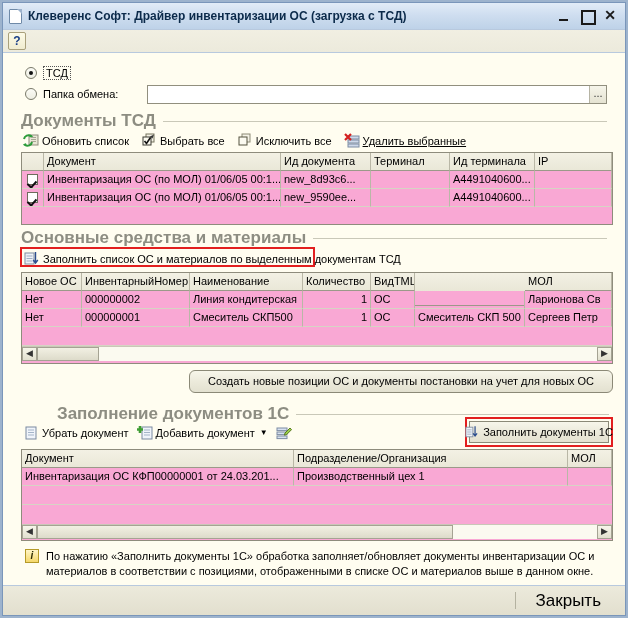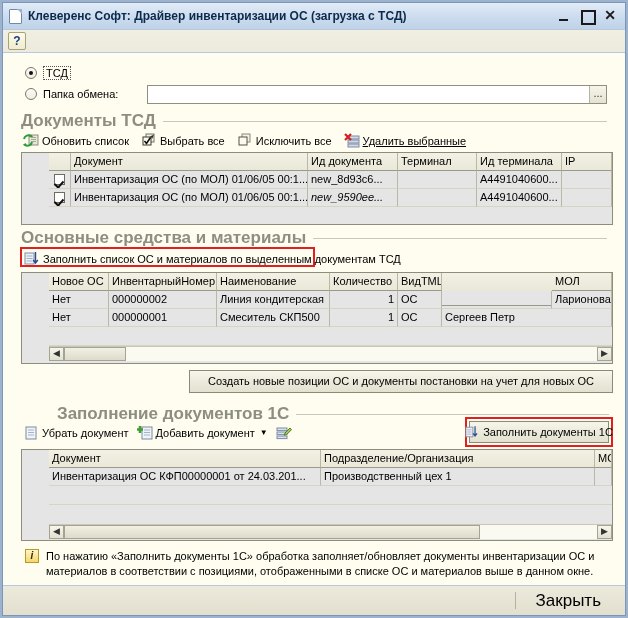--- a/index.html
+++ b/index.html
@@ -147,25 +147,24 @@
   .toolbar { display: flex; align-items: center; }
   .tb-item {
     display: flex; align-items: center;
     margin-right: 12px; white-space: nowrap; cursor: default;
   }
   .tb-item .ico { width: 16px; height: 15px; margin-right: 3px; position: relative; flex: 0 0 auto; }
 
   
   .grid {
     border: 1px solid #8e8c7c;
-    background: #e5e5e5;
+    background: #f9a8d4;
     font-size: 11px;
     position: absolute;
     overflow: hidden;
-    padding-left: 27px;
   }
   .grow { display: flex; height: 18px; }
   .grow.head {
     background: linear-gradient(to bottom,#f3f1e4,#e9e7d7);
     font-weight: normal;
   }
   .gcell {
     border-right: 1px solid #b9b7a6;
     padding: 0 3px;
     line-height: 17px;
@@ -360,21 +359,21 @@
         <div class="gcell" style="width:90px;">new_8d93c6...</div>
         <div class="gcell" style="width:79px;"></div>
         <div class="gcell" style="width:85px;">A4491040600...</div>
         <div class="gcell gfill"></div>
       </div>
       <div class="grow body">
         <div class="gcell chk" style="width:22px;">
           <span class="cbox on"></span>
         </div>
         <div class="gcell" style="width:237px;">Инвентаризация ОС (по МОЛ) 01/06/05 00:1...</div>
-        <div class="gcell" style="width:90px;font-style:italic;">new_9590ee...</div>
+        <div class="gcell" style="width:90px;">new_9590ee...</div>
         <div class="gcell" style="width:79px;"></div>
         <div class="gcell" style="width:85px;">A4491040600...</div>
         <div class="gcell gfill"></div>
       </div>
       <div class="grow body">
         <div class="gcell gfill" style="border-right:0;"></div>
       </div>
     </div>
 
     <div class="group-head" style="position:absolute; left:18px; top:175px; right:18px;">
@@ -414,35 +413,36 @@
         <div class="gcell" style="width:44px;">ОС</div>
         <div class="gcell" style="width:110px;"></div>
         <div class="gcell gfill">Ларионова Св</div>
       </div>
       <div class="grow body">
         <div class="gcell" style="width:60px;">Нет</div>
         <div class="gcell" style="width:108px;">000000001</div>
         <div class="gcell" style="width:113px;">Смеситель СКП500</div>
         <div class="gcell num" style="width:68px;">1</div>
         <div class="gcell" style="width:44px;">ОС</div>
+        <div class="gcell" style="width:110px;">Смеситель СКП 500</div>
         <div class="gcell gfill">Сергеев Петр</div>
       </div>
       <div class="grow body" style="height:19px;">
         <div class="gcell gfill" style="border-right:0;"></div>
       </div>
       <div class="hscroll">
         <div class="hs-arrow">◀</div>
         <div class="hs-track">
           <div class="hs-thumb" style="width:62px;"></div>
         </div>
         <div class="hs-arrow">▶</div>
       </div>
     </div>
 
-    <div class="btn" style="position:absolute; left:186px; top:317px; width:424px; height:23px;">
+    <div class="btn" style="position:absolute; left:186px; top:317px; width:424px; height:23px;border-radius:6px;">
       <span>Создать новые позиции ОС и документы постановки на учет для новых ОС</span>
     </div>
 
     <div class="group-head" style="position:absolute; left:18px; top:351px; right:16px;margin-left:36px;">
       <span class="gtitle">Заполнение документов 1С</span>
       <span class="gline"></span>
     </div>
 
     <div class="toolbar" style="position:absolute; left:20px; top:372px;">
       <div class="tb-item" style="margin-right:8px;">

